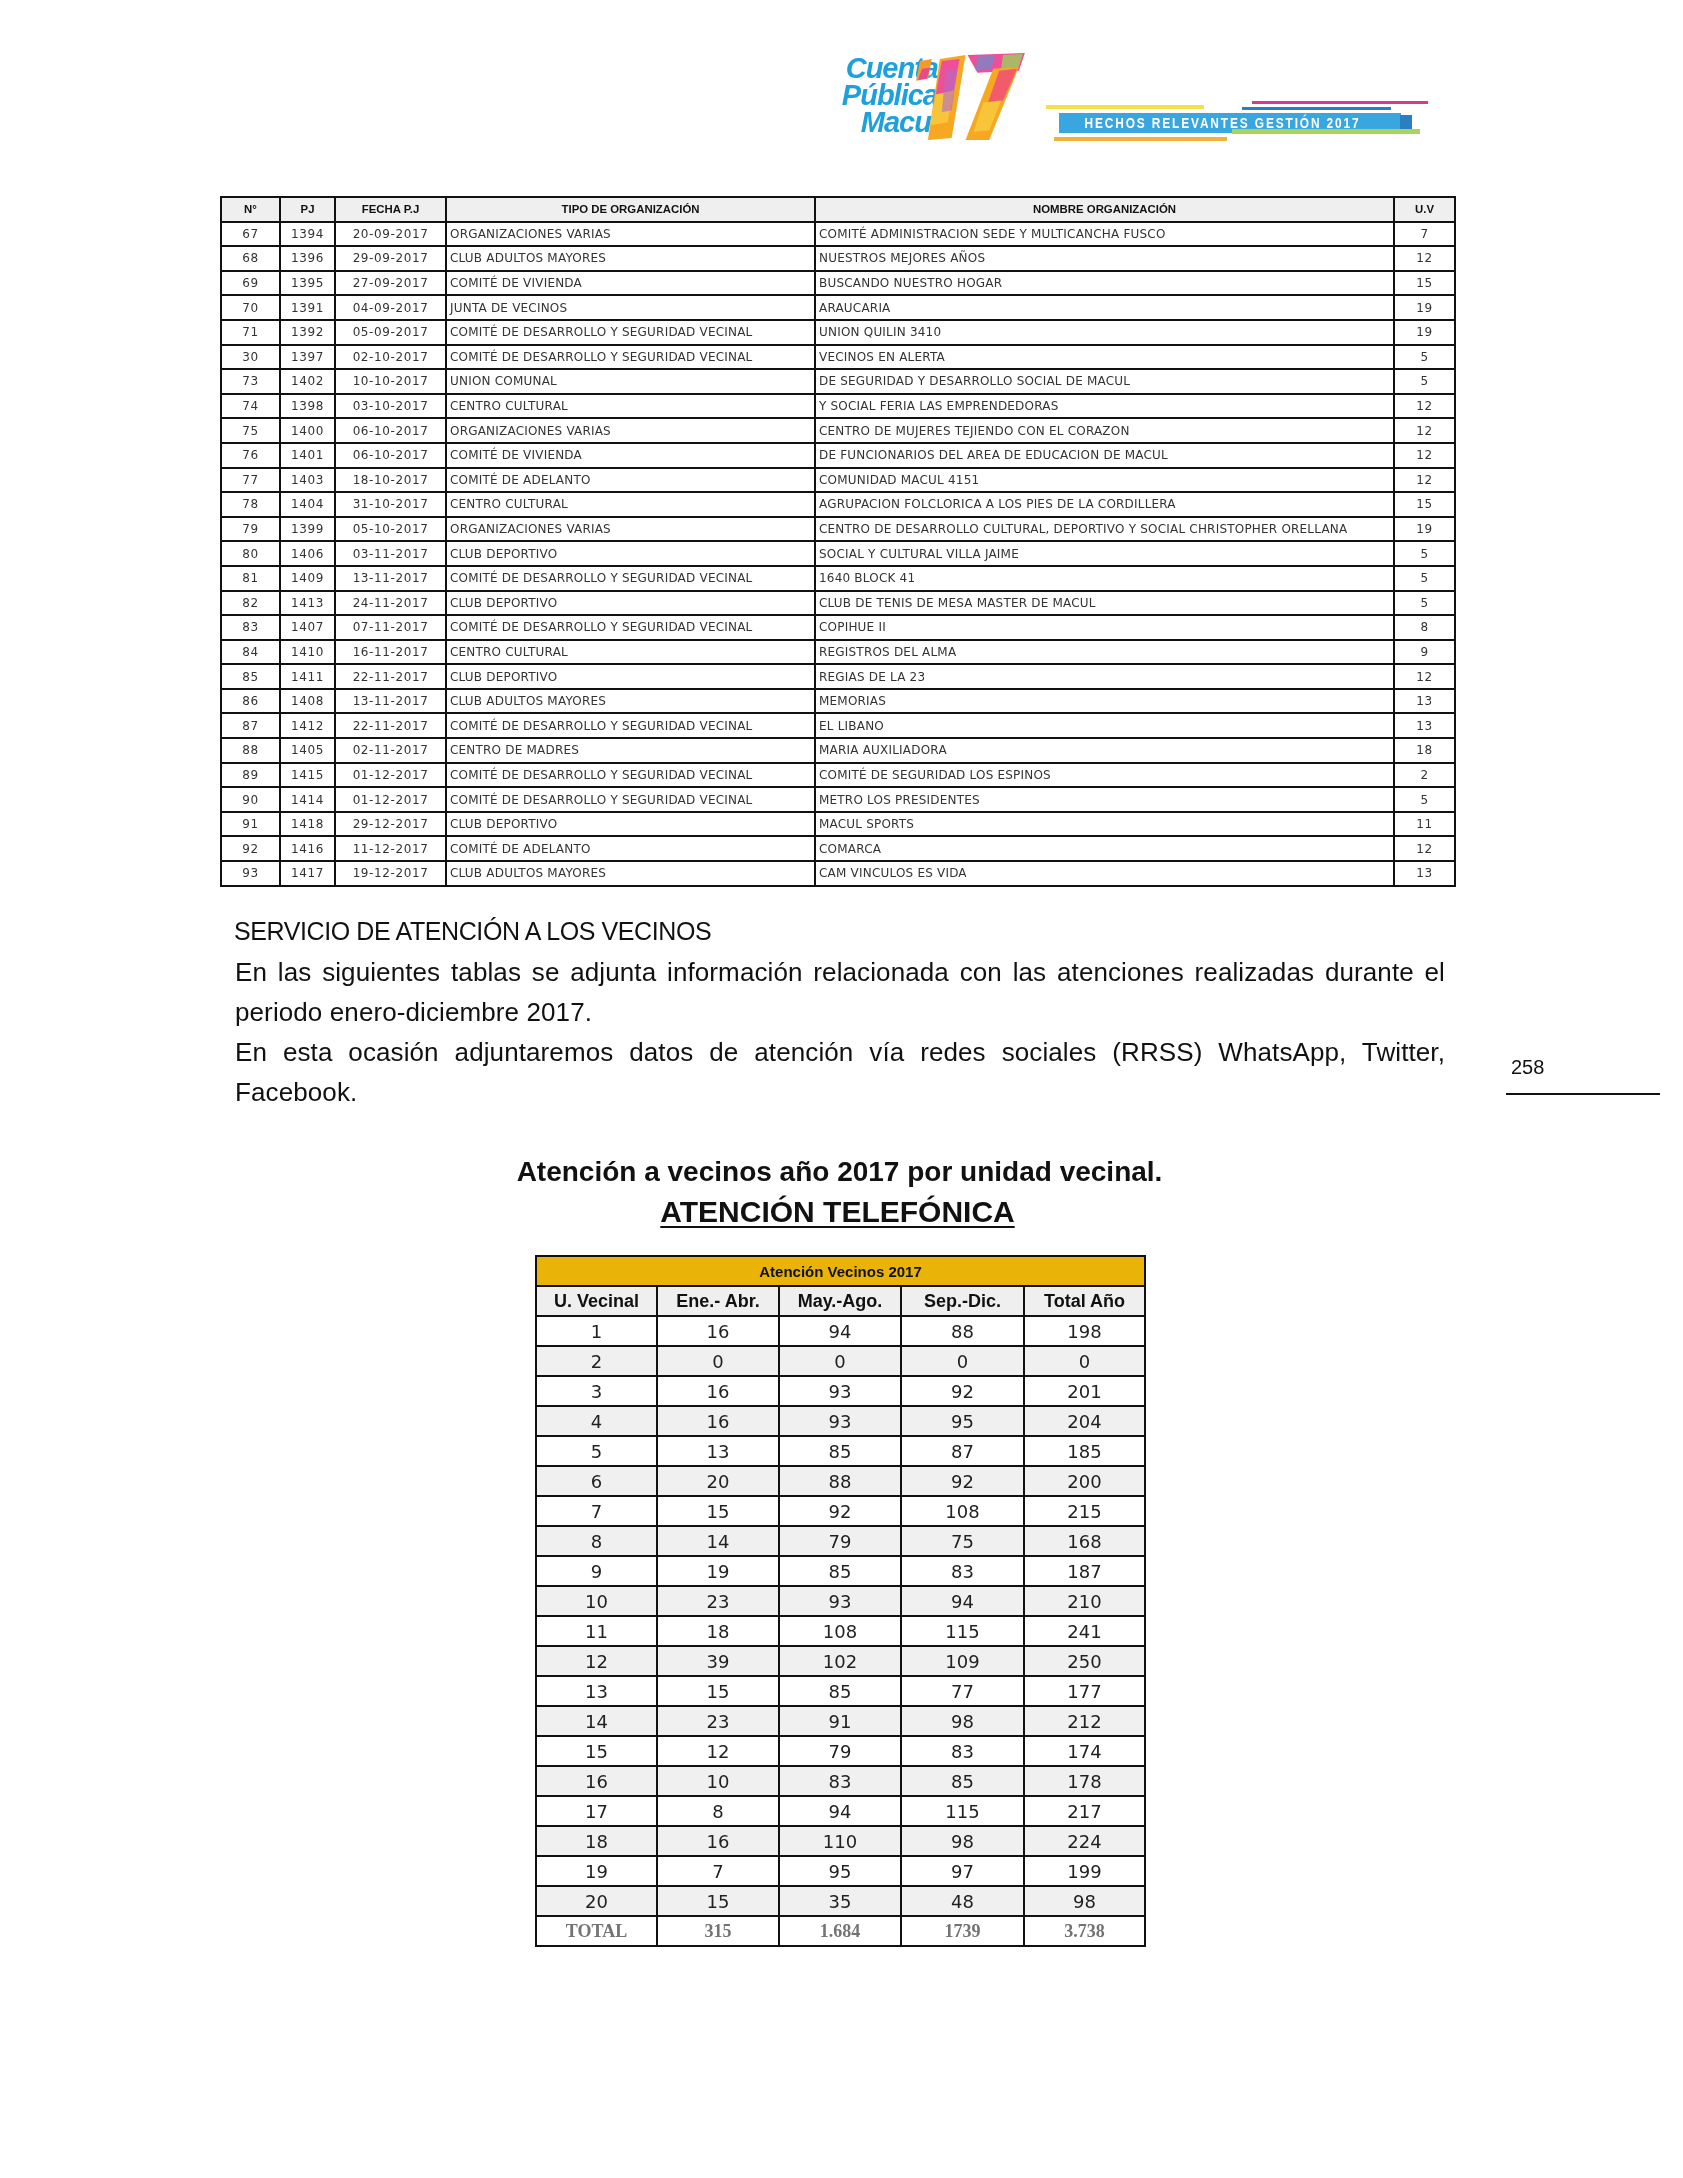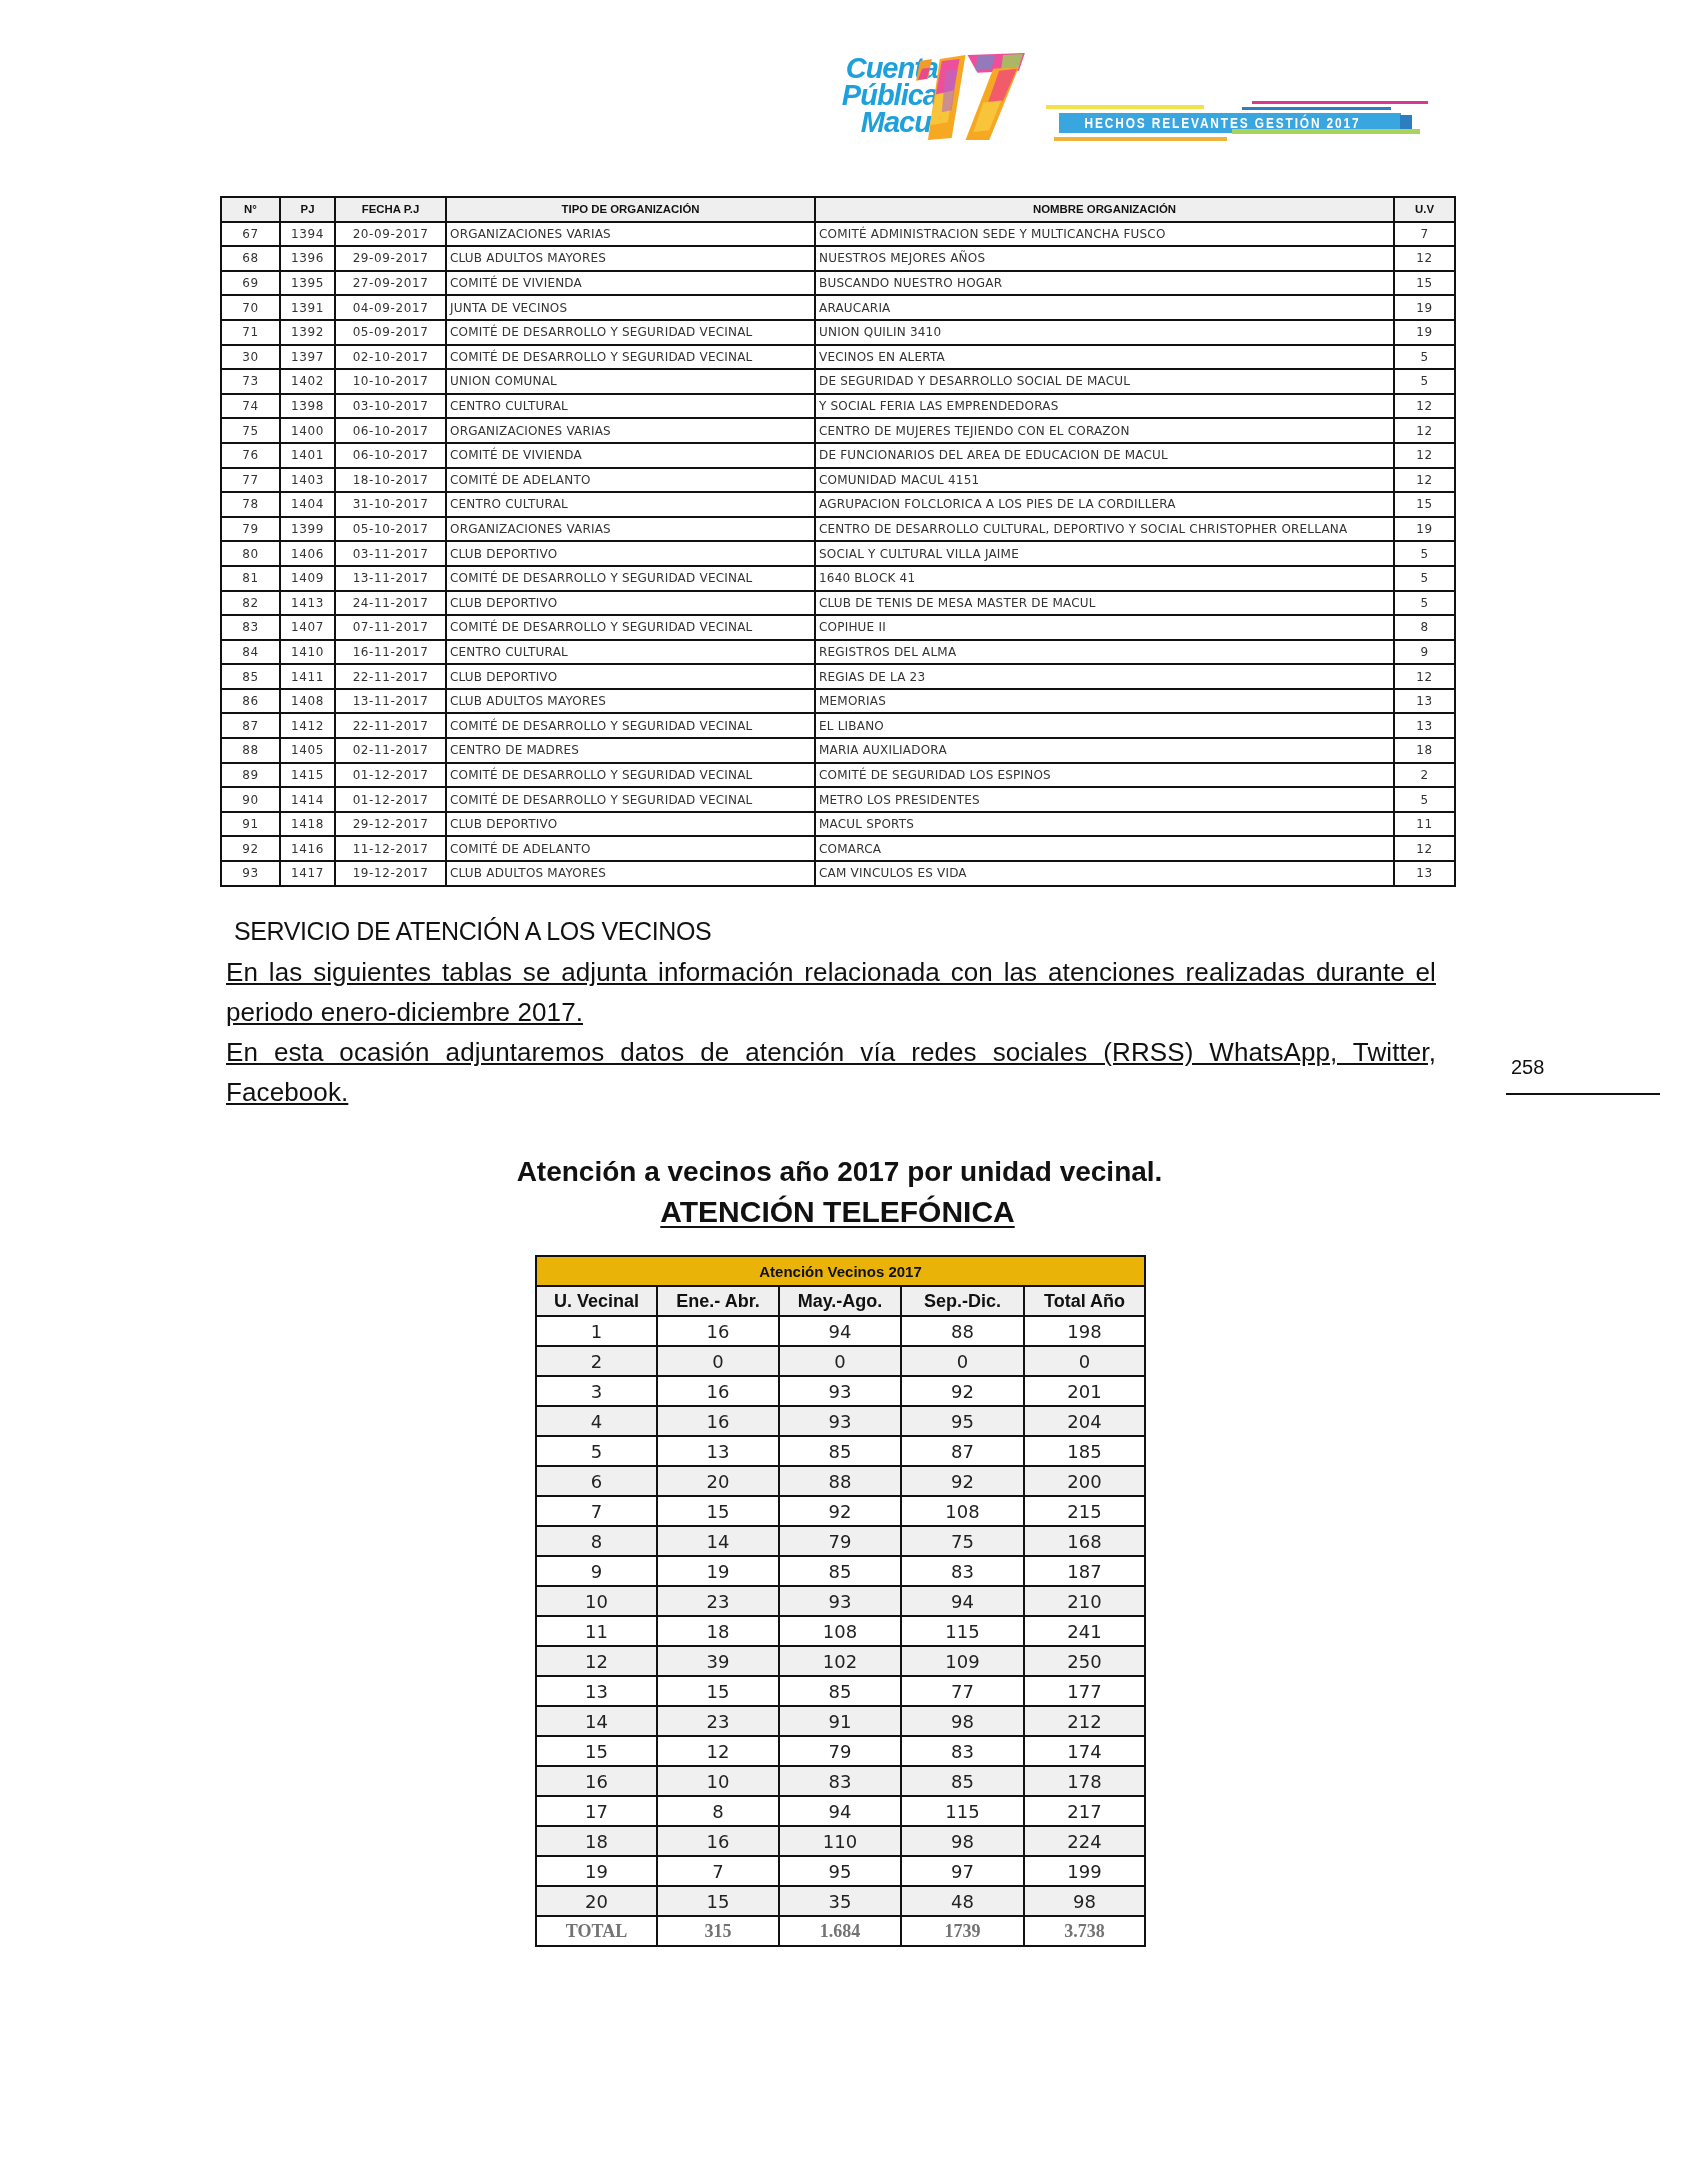--- a/index.html
+++ b/index.html
@@ -28,22 +28,22 @@
   .t1 th, .t1 td { border: 2px solid #111; height: 24.6px; padding: 0 3px;
     font-size: 12px; line-height: 20px; color: #333; white-space: nowrap; overflow: hidden; }
   .t1 th { background: #efefef; color: #111; font-weight: bold; font-size: 11.4px;
     font-family: "Liberation Sans", sans-serif; text-align: center; }
   .t1 td.c { text-align: center; letter-spacing: 0.6px; }
   .t1 td.l { text-align: left; font-size: 12px; letter-spacing: 0.2px; border-radius: 6px; }
 
   
   .sec-heading { position: absolute; left: 234px; top: 913px; font-family: "Liberation Sans", sans-serif;
     font-size: 25px; line-height: 36px; letter-spacing: -0.4px; color: #111; }
-  .para { position: absolute; left: 226px; width: 1210px; font-family: "Liberation Sans", sans-serif;
-    font-size: 26px; line-height: 40px; color: #111; text-align: justify; letter-spacing: 0.1px; text-decoration: underline; }
+  .para { position: absolute; left: 235px; width: 1210px; font-family: "Liberation Sans", sans-serif;
+    font-size: 26px; line-height: 40px; color: #111; text-align: justify; letter-spacing: 0.1px; }
   .para1 { top: 952px; }
   .para2 { top: 1032px; }
   .page-num { position: absolute; left: 1511px; top: 1056px; font-family: "Liberation Sans", sans-serif;
     font-size: 20px; color: #111; }
   .page-rule { position: absolute; left: 1506px; top: 1093px; width: 154px; height: 2px; background: #111; }
 
   
   .title1 { position: absolute; left: 0; width: 1683px; top: 1156px; text-align: center;
     padding-left: 0; }
   .title1 span, .title2 span { font-family: "Liberation Sans", sans-serif; font-weight: bold;

